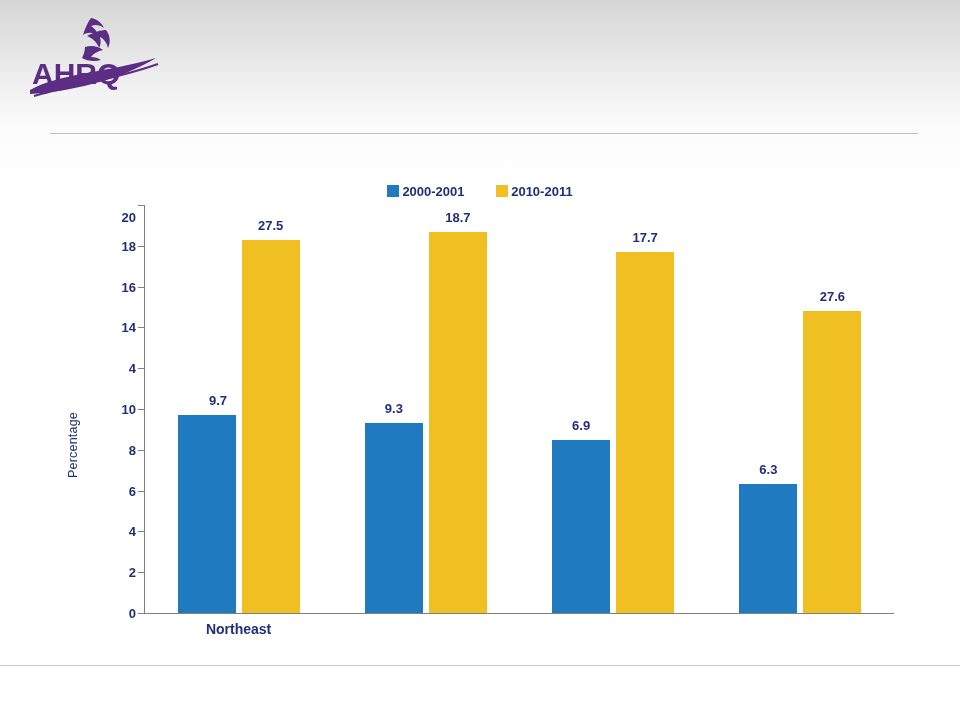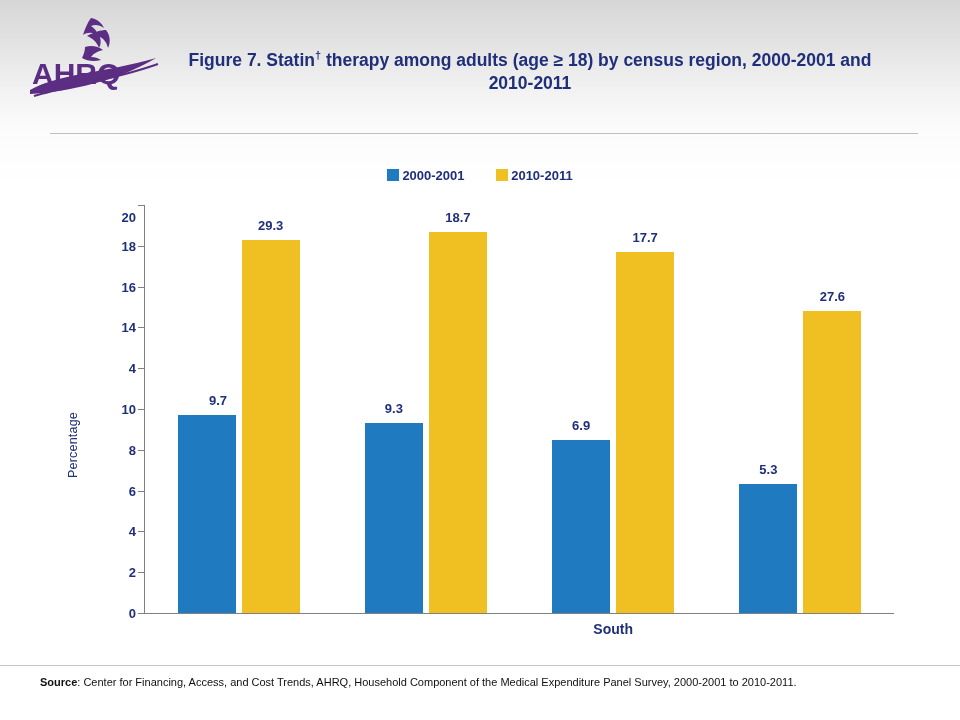--- a/index.html
+++ b/index.html
@@ -60,21 +60,21 @@
     position: absolute;
     left: 0; top: 168px;
     width: 960px;
     text-align: center;
     font-size: 13px;
     font-weight: bold;
     color: #1f2f7a;
   }
   .legend-entry {
     display: inline-block;
-    margin: 0 14px;
+    margin: 16px 14px;
     white-space: nowrap;
   }
   .legend-swatch {
     display: inline-block;
     width: 12px; height: 12px;
     vertical-align: -1px;
     margin-right: 3px;
   }
   
   #plot-wrap {
@@ -194,23 +194,20 @@
 
       <g fill="#5b2d83" font-family="Liberation Sans, sans-serif" font-weight="bold" font-size="30">
         <text x="4" y="70">AHRQ</text>
       </g>
 
       <path d="M2 76 C 30 60, 80 58, 128 44 C 92 66, 40 78, 2 80 Z" fill="#5b2d83"></path>
       <path d="M6 82 C 40 72, 85 66, 130 50" stroke="#5b2d83" stroke-width="2" fill="none"></path>
     </svg>
   </div>
 
-  <div id="title">
-    <span>Figure 7. Statin</span><sup>†</sup><span> therapy among adults (age ≥ 18) by census region, 2000-2001 and 2010-2011</span>
-  </div>
 
   <div id="rule"></div>
 
   <div id="legend">
     <span class="legend-entry">
       <span class="legend-swatch" id="sw0" style="background: rgb(31, 122, 192);"></span><span>2000-2001</span>
     </span>
     <span class="legend-entry">
       <span class="legend-swatch" id="sw1" style="background: rgb(240, 192, 34);"></span><span>2010-2011</span>
     </span>
@@ -231,53 +228,52 @@
         <div class="y-label" style="top: 40.8px;">18</div>
         <div class="y-label" style="top: 12px;">20</div>
       </div>
     <div id="axes"></div>
     <div id="x-axis"></div>
     <div id="bars">
         <div class="group" style="left: 0px; width: 187.25px;">
           <div class="bar" style="left: 32.625px; width: 58px; height: 197.88px; background: rgb(31, 122, 192);"></div>
           <div class="bar-label" style="left: 38px; top: 188.12px;">9.7</div>
           <div class="bar" style="left: 96.625px; width: 58px; height: 373.32px; background: rgb(240, 192, 34);"></div>
-          <div class="bar-label" style="left: 90.625px; top: 12.68px;">29.3</div>
+          <div class="bar-label" style="left: 90.625px; top: 12.68px;">27.5</div>
+          <div class="cat-label" style="left: -0.375px;">Northeast</div>
         </div>
         <div class="group" style="left: 187.25px; width: 187.25px;">
           <div class="bar" style="left: 32.625px; width: 58px; height: 189.72px; background: rgb(31, 122, 192);"></div>
           <div class="bar-label" style="left: 26.625px; top: 196.28px;">9.3</div>
           <div class="bar" style="left: 96.625px; width: 58px; height: 381.48px; background: rgb(240, 192, 34);"></div>
           <div class="bar-label" style="left: 90.625px; top: 4.52px;">18.7</div>
         </div>
         <div class="group" style="left: 374.5px; width: 187.25px;">
           <div class="bar" style="left: 32.625px; width: 58px; height: 173.4px; background: rgb(31, 122, 192);"></div>
           <div class="bar-label" style="left: 26.625px; top: 212.6px;">6.9</div>
           <div class="bar" style="left: 96.625px; width: 58px; height: 361.08px; background: rgb(240, 192, 34);"></div>
           <div class="bar-label" style="left: 90.625px; top: 24.92px;">17.7</div>
-          <div class="cat-label" style="left: -0.375px;">South</div>
         </div>
         <div class="group" style="left: 561.75px; width: 187.25px;">
           <div class="bar" style="left: 32.625px; width: 58px; height: 128.52px; background: rgb(31, 122, 192);"></div>
-          <div class="bar-label" style="left: 26.625px; top: 257.48px;">5.3</div>
+          <div class="bar-label" style="left: 26.625px; top: 257.48px;">6.3</div>
           <div class="bar" style="left: 96.625px; width: 58px; height: 301.92px; background: rgb(240, 192, 34);"></div>
           <div class="bar-label" style="left: 90.625px; top: 84.08px;">27.6</div>
         </div>
       </div>
   <div class="tick" style="top: 408px;"></div>
       <div class="tick" style="top: 367.2px;"></div>
       <div class="tick" style="top: 326.4px;"></div>
       <div class="tick" style="top: 285.6px;"></div>
       <div class="tick" style="top: 244.8px;"></div>
       <div class="tick" style="top: 204px;"></div>
       <div class="tick" style="top: 163.2px;"></div>
       <div class="tick" style="top: 122.4px;"></div>
       <div class="tick" style="top: 81.6px;"></div>
       <div class="tick" style="top: 40.8px;"></div>
       <div class="tick" style="top: 0px;"></div>
     </div>
 
   <div id="footer-divider"></div>
   <div id="footer">
-    <div><span class="src-label">Source</span><span>: Center for Financing, Access, and Cost Trends, AHRQ,  Household Component of the Medical Expenditure Panel Survey,  2000-2001 to  2010-2011.</span></div>
   </div>
 
 </div>
 
 </body></html>

